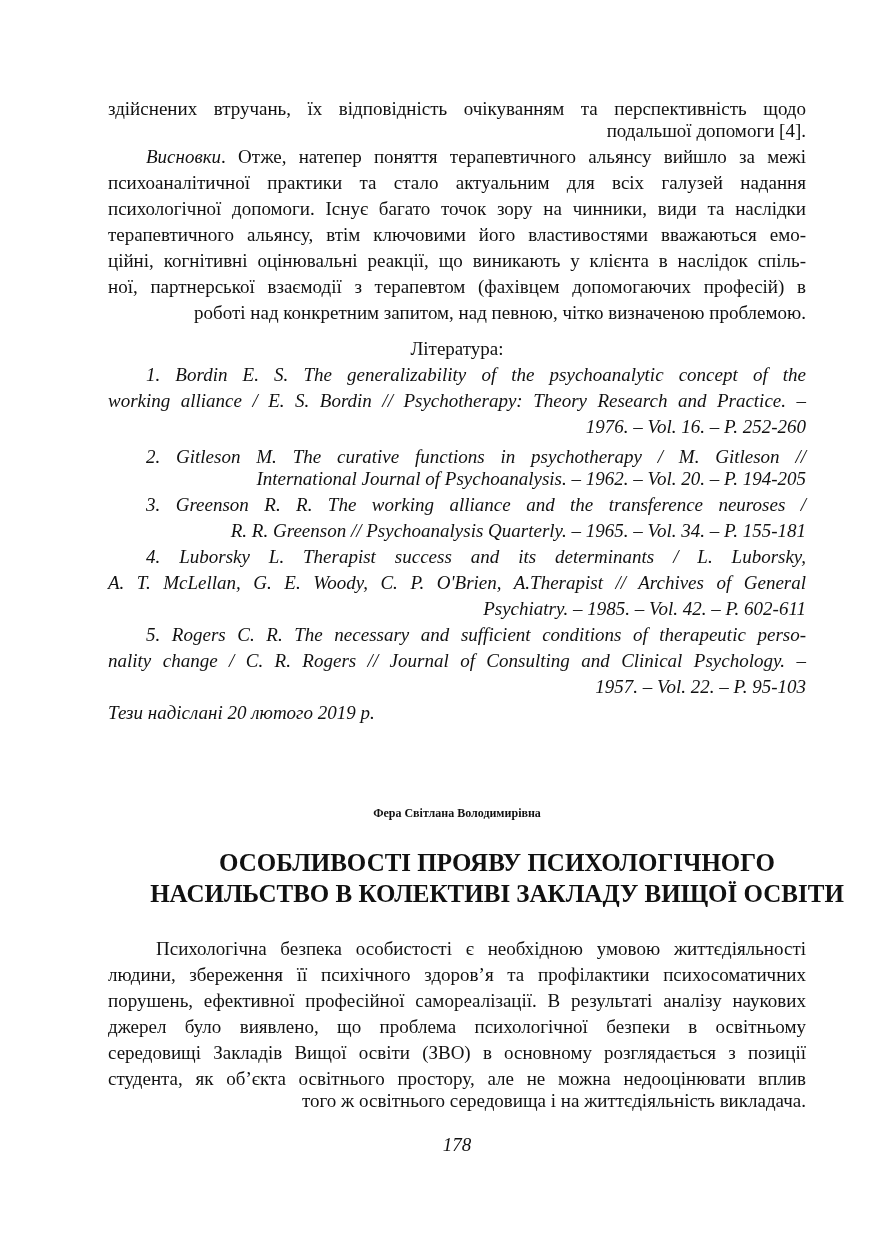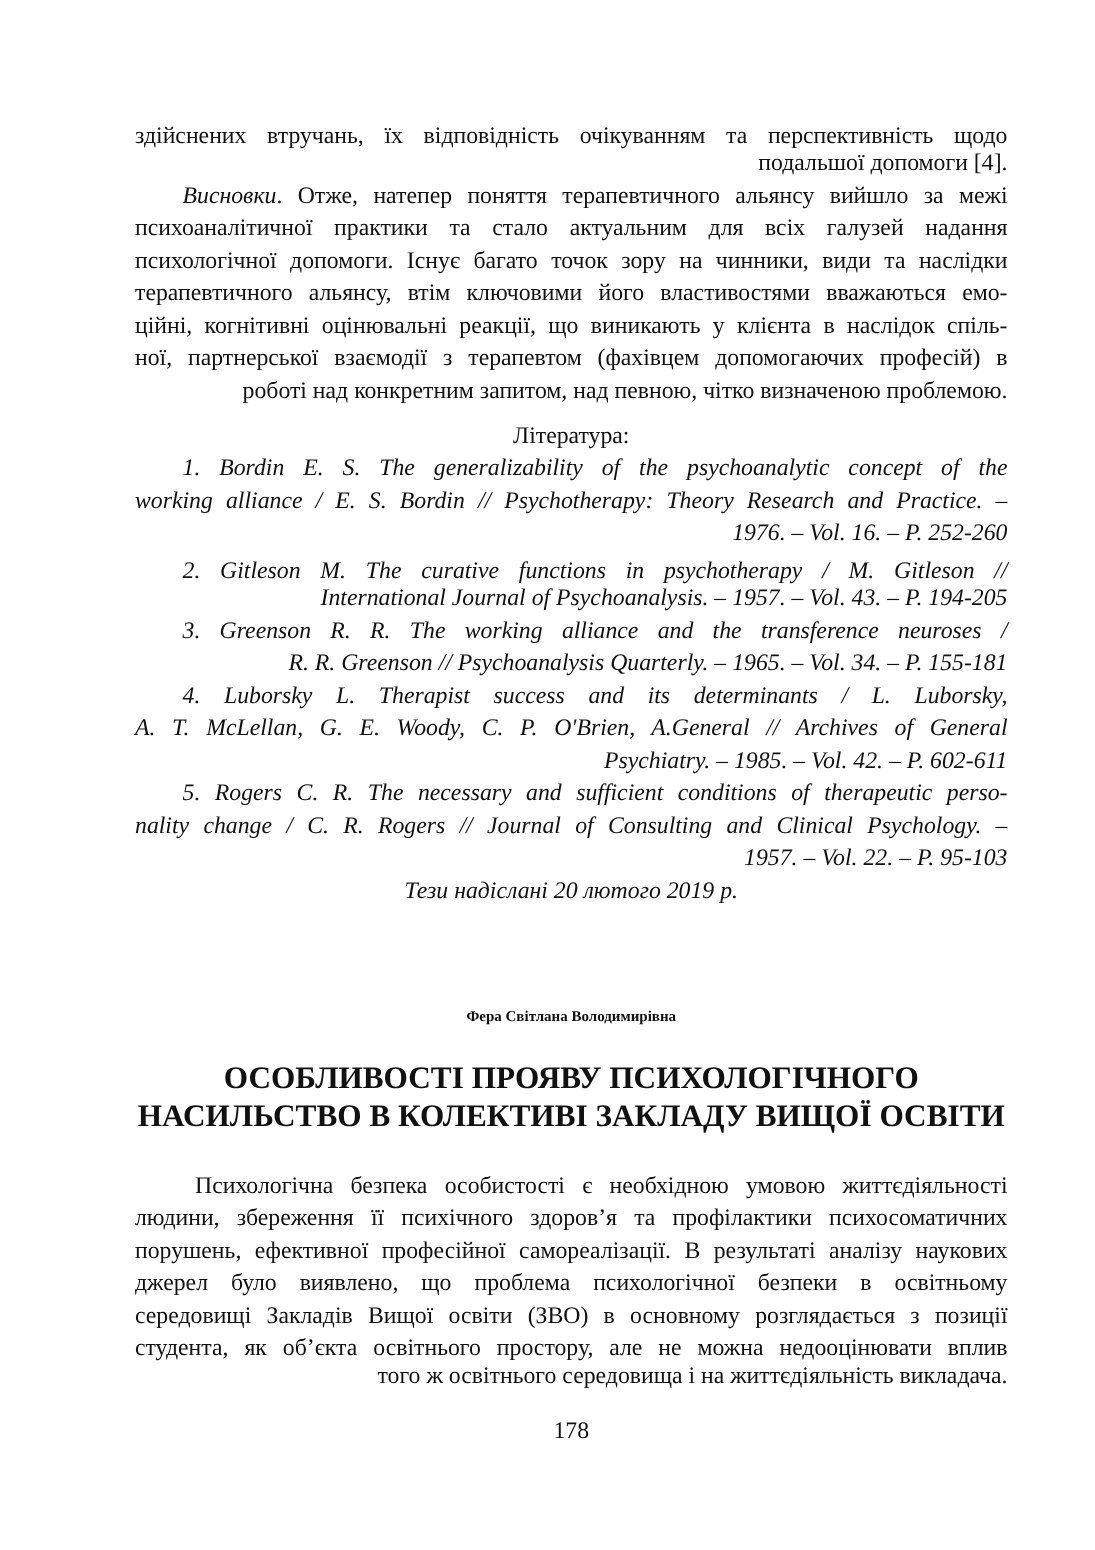--- a/index.html
+++ b/index.html
@@ -4,28 +4,28 @@
 <style>
   html, body { margin:0; padding:0; background:#ffffff; }
   body { width:876px; height:1240px; position:relative; overflow:hidden;
          font-family:"Liberation Serif", serif; color:#111; }
   .page { position:absolute; left:108px; top:92px; width:698px; }
   .line { position:absolute; left:0; width:698px; height:26px; font-size:19px; line-height:26px;
           white-space:nowrap; }
   .just { text-align:justify; text-align-last:justify; }
   .left { text-align:right; }
   .center { text-align:center; }
-  .right { text-align:center; }
+  .right { text-align:left; }
   .ind { padding-left:38px; box-sizing:border-box; }
   .ind2 { padding-left:48px; box-sizing:border-box; }
   .it { font-style:italic; }
   .b { font-weight:normal; }
   .author { font-size:12px; font-weight:bold; }
-  .title { font-size:25px; font-weight:bold; line-height:30px; height:30px; }
-  .pagenum { font-size:19px; }
+  .title { font-size:25px; font-weight:bold; line-height:30px; height:30px;margin-left:40px; }
+  .pagenum { font-size:19px;font-style:italic; }
 </style>
 </head>
 <body>
 
 <div class="page">
 
   <div class="line just" style="top:4px">здійснених втручань, їх відповідність очікуванням та перспективність щодо</div>
   <div class="line left" style="top:26px">подальшої допомоги [4].</div>
 
   <div class="line just ind" style="top:52px"><span class="b it">Висновки</span><span>. Отже, натепер поняття терапевтичного альянсу вийшло за межі</span></div>
@@ -36,27 +36,27 @@
   <div class="line just" style="top:182px">ної, партнерської взаємодії з терапевтом (фахівцем допомогаючих професій) в</div>
   <div class="line left" style="top:208px">роботі над конкретним запитом, над певною, чітко визначеною проблемою.</div>
 
   <div class="line center" style="top:244px"><span class="b">Література</span><span>:</span></div>
 
   <div class="line just ind it" style="top:270px">1. Bordin E. S. The generalizability of the psychoanalytic concept of the</div>
   <div class="line just it" style="top:296px">working alliance / E. S. Bordin // Psychotherapy: Theory Research and Practice. –</div>
   <div class="line left it" style="top:322px">1976. – Vol. 16. – P. 252-260</div>
 
   <div class="line just ind it" style="top:352px">2. Gitleson M. The curative functions in psychotherapy / M. Gitleson //</div>
-  <div class="line left it" style="top:374px">International Journal of Psychoanalysis. – 1957. – Vol. 43. – P. 194-205</div>
+  <div class="line left it" style="top:374px">International Journal of Psychoanalysis. – 1962. – Vol. 20. – P. 194-205</div>
 
   <div class="line just ind it" style="top:400px">3. Greenson R. R. The working alliance and the transference neuroses /</div>
   <div class="line left it" style="top:426px">R. R. Greenson // Psychoanalysis Quarterly. – 1965. – Vol. 34. – P. 155-181</div>
 
   <div class="line just ind it" style="top:452px">4. Luborsky L. Therapist success and its determinants / L. Luborsky,</div>
-  <div class="line just it" style="top:478px">A. T. McLellan, G. E. Woody, C. P. O'Brien, A.General // Archives of General</div>
+  <div class="line just it" style="top:478px">A. T. McLellan, G. E. Woody, C. P. O'Brien, A.Therapist // Archives of General</div>
   <div class="line left it" style="top:504px">Psychiatry. – 1985. – Vol. 42. – P. 602-611</div>
 
   <div class="line just ind it" style="top:530px">5. Rogers C. R. The necessary and sufficient conditions of therapeutic perso-</div>
   <div class="line just it" style="top:556px">nality change / C. R. Rogers // Journal of Consulting and Clinical Psychology. –</div>
   <div class="line left it" style="top:582px">1957. – Vol. 22. – P.  95-103</div>
 
   <div class="line right it" style="top:608px">Тези надіслані 20 лютого 2019 р.</div>
 
   <div class="line center author" style="top:708px">Фера Світлана Володимирівна</div>
 

